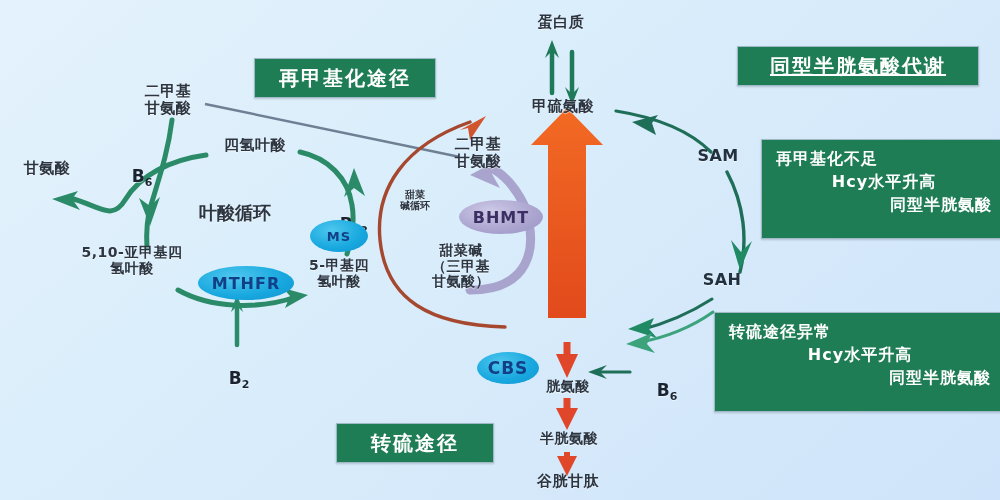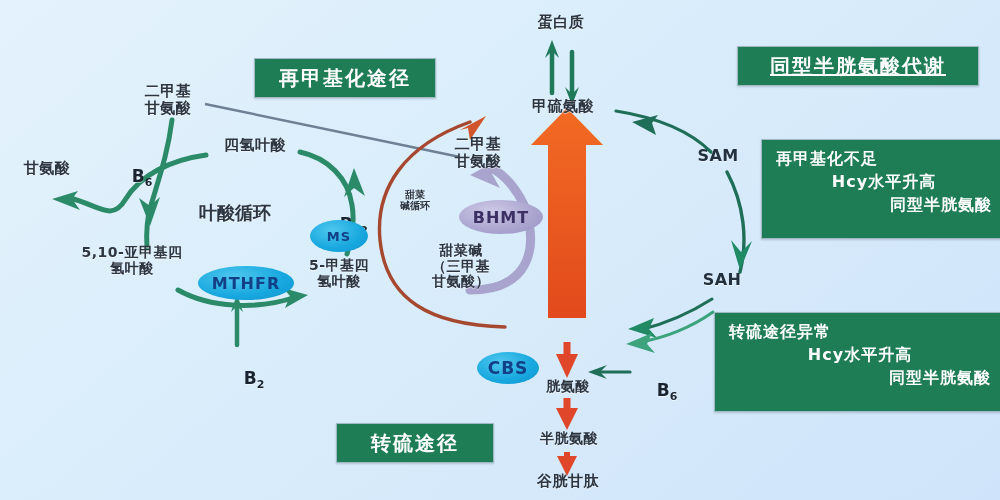--- a/index.html
+++ b/index.html
@@ -245,21 +245,21 @@
 碱循环</div>
 
   <div class="lbl vit" style="left:108px;top:148px;width:34px;">
     <span>B</span><sub>6</sub>
   </div>
 
   <div class="lbl vit" style="left:316px;top:196px;width:38px;">
     <span>B</span><sub>12</sub>
   </div>
 
-  <div class="lbl vit" style="left:220px;top:350px;width:36px;">
+  <div class="lbl vit" style="left:205px;top:350px;width:36px;">
     <span>B</span><sub>2</sub>
   </div>
 
   <div class="lbl vit" style="left:633px;top:362px;width:34px;">
     <span>B</span><sub>6</sub>
   </div>
 
   <div class="enz blue" style="left:310px;top:220px;width:58px;height:32px;font-size:13px;">
     <span>MS</span>
   </div>

